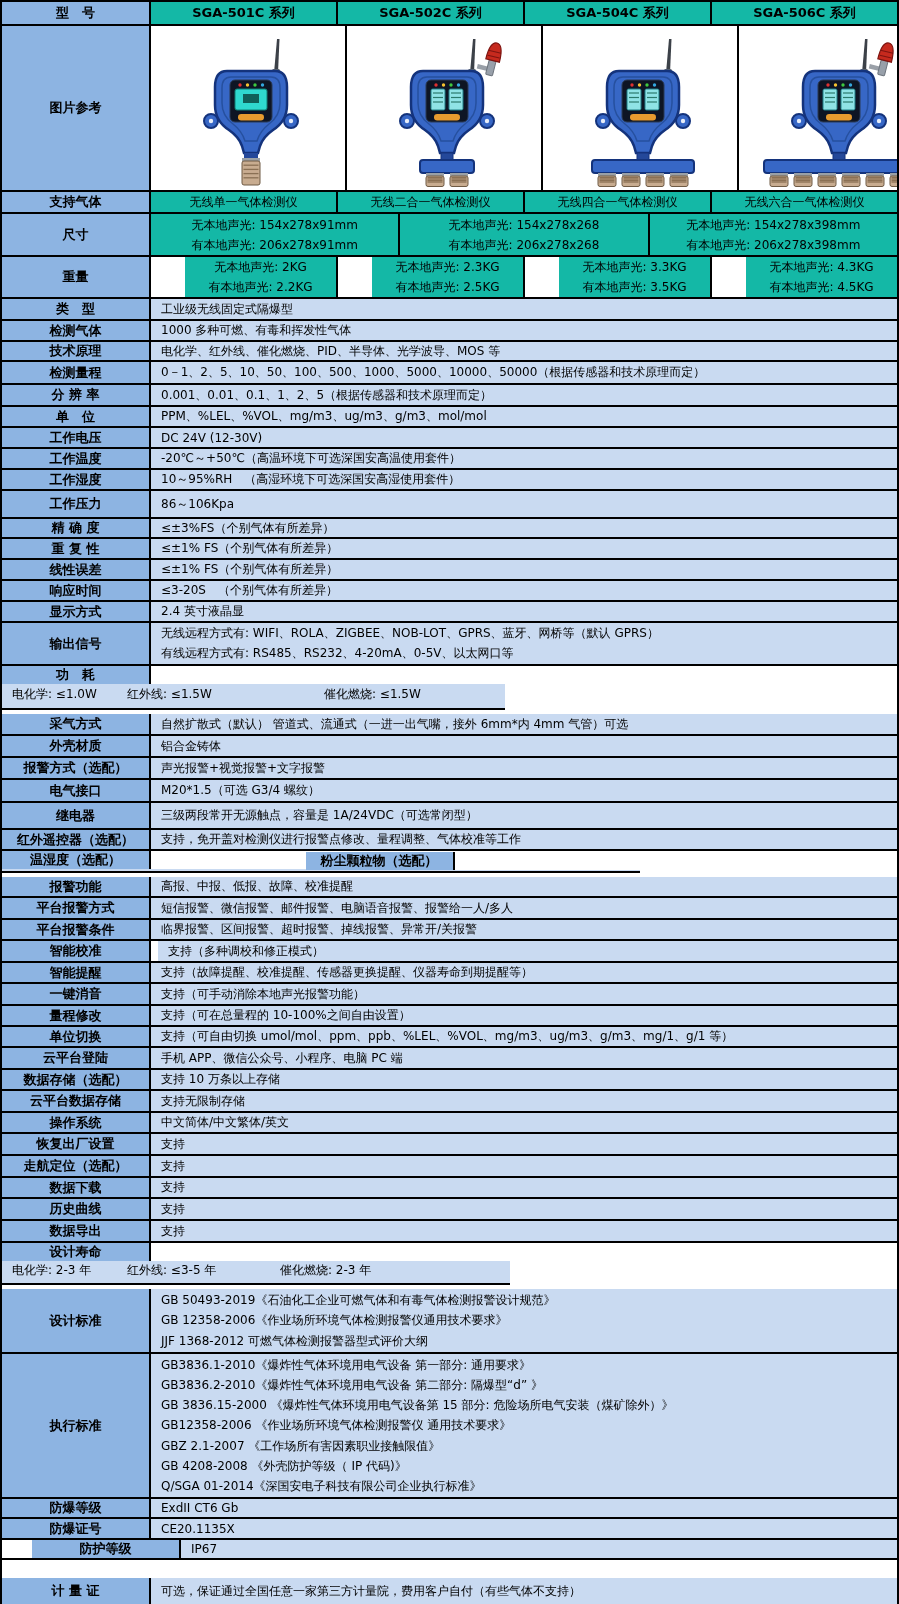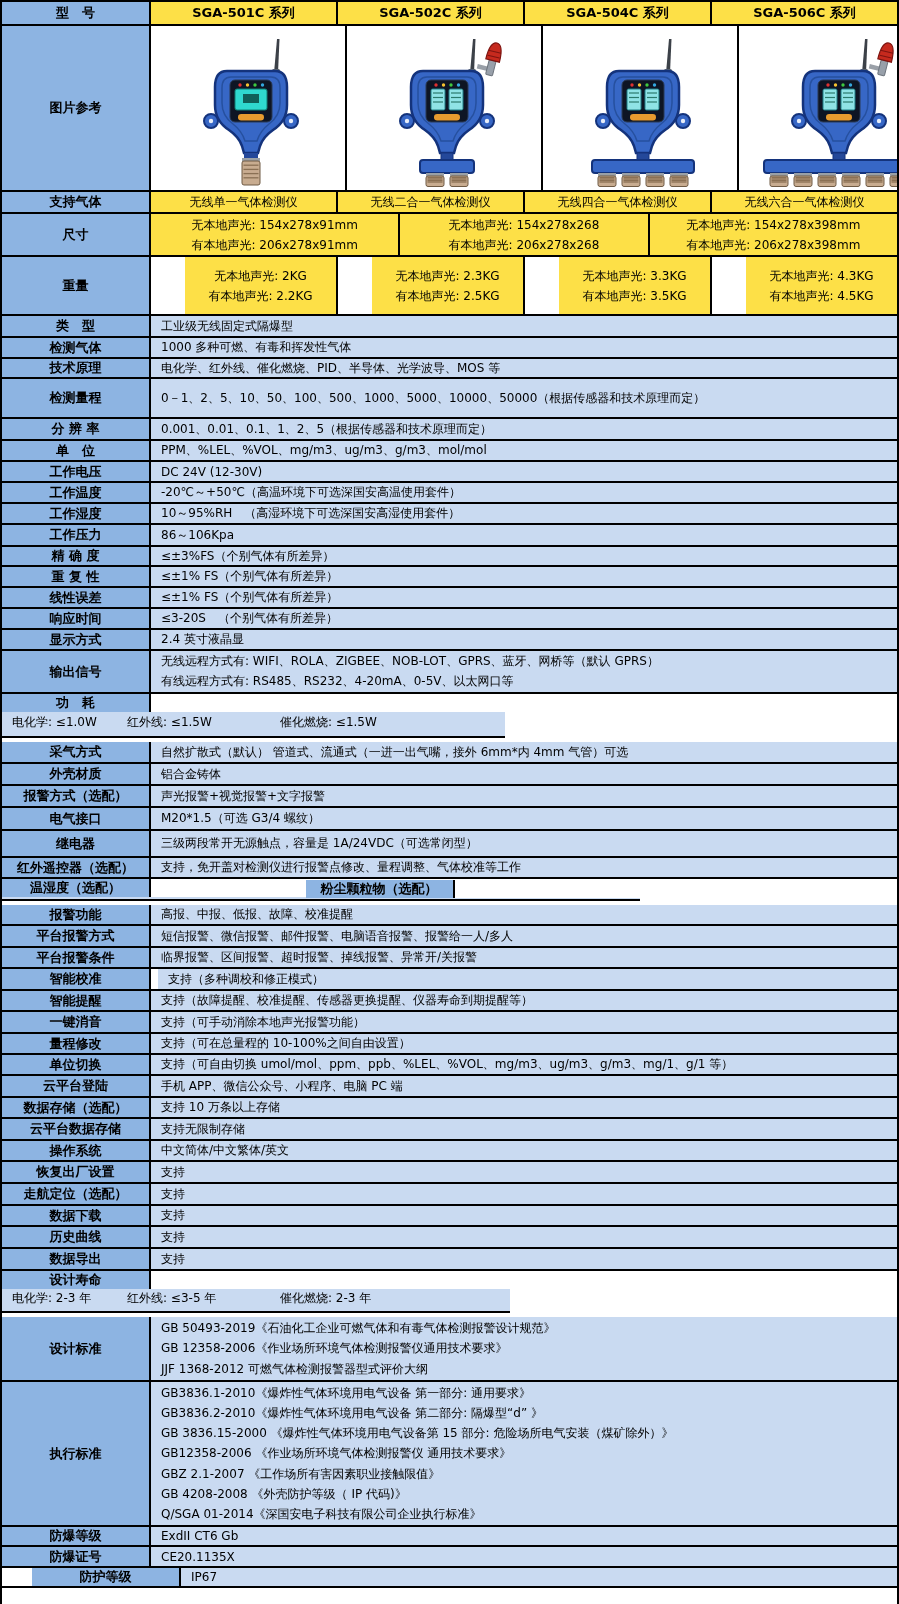--- a/index.html
+++ b/index.html
@@ -19,21 +19,21 @@
   .label-cell {
     width:149px; flex:0 0 149px;
     background:#8DB4E2;
     border-right:2px solid #000;
     display:flex; align-items:center; justify-content:center;
     font-weight:bold; font-size:13px; text-align:center;
     white-space:nowrap; padding:0 2px;
   }
   .col4 {
     flex:1 1 0;
-    background:#fde047;
+    background:#14b8a6;
     border-right:2px solid #000;
     display:flex; flex-direction:column; align-items:center; justify-content:center;
     font-size:12px; text-align:center; line-height:20px;
   }
   .col4:last-child { border-right:none; }
   .row.header .col4 { font-weight:bold; font-size:13px; }
   .img4 { background:#fff; justify-content:center; }
   .value-cell {
     flex:1 1 0;
     background:#C9DAF1;
@@ -264,21 +264,21 @@
         <div class="vline">有本地声光: 206x278x91mm</div>
       </div>
       <div class="col4">
         <div class="vline">无本地声光: 154x278x268</div>
         <div class="vline">有本地声光: 206x278x268</div>
       </div>
       <div class="col4">
         <div class="vline">无本地声光: 154x278x398mm</div>
         <div class="vline">有本地声光: 206x278x398mm</div>
       </div>
-    </div><div class="row g4" style="height: 59px; gap: 34px;">
+    </div><div class="row g4" style="height: 42px; gap: 34px;">
       <div class="label-cell">重量</div>
       <div class="col4">
         <div class="vline">无本地声光: 2KG</div>
         <div class="vline">有本地声光: 2.2KG</div>
       </div>
       <div class="col4">
         <div class="vline">无本地声光: 2.3KG</div>
         <div class="vline">有本地声光: 2.5KG</div>
       </div>
       <div class="col4">
@@ -297,21 +297,21 @@
     </div><div class="row single" style="height: 21px;">
       <div class="label-cell">检测气体</div>
       <div class="value-cell">
         <div class="vline">1000 多种可燃、有毒和挥发性气体</div>
       </div>
     </div><div class="row single" style="height: 20px;">
       <div class="label-cell">技术原理</div>
       <div class="value-cell">
         <div class="vline">电化学、红外线、催化燃烧、PID、半导体、光学波导、MOS 等</div>
       </div>
-    </div><div class="row single" style="height: 40px;">
+    </div><div class="row single" style="height: 23px;">
       <div class="label-cell">检测量程</div>
       <div class="value-cell">
         <div class="vline">0－1、2、5、10、50、100、500、1000、5000、10000、50000（根据传感器和技术原理而定）</div>
       </div>
     </div><div class="row single" style="height: 22px;">
       <div class="label-cell">分 辨 率</div>
       <div class="value-cell">
         <div class="vline">0.001、0.01、0.1、1、2、5（根据传感器和技术原理而定）</div>
       </div>
     </div><div class="row single" style="height: 21px;">
@@ -327,21 +327,21 @@
     </div><div class="row single" style="height: 21px;">
       <div class="label-cell">工作温度</div>
       <div class="value-cell">
         <div class="vline">-20℃～+50℃（高温环境下可选深国安高温使用套件）</div>
       </div>
     </div><div class="row single" style="height: 21px;">
       <div class="label-cell">工作湿度</div>
       <div class="value-cell">
         <div class="vline">10～95%RH　（高湿环境下可选深国安高湿使用套件）</div>
       </div>
-    </div><div class="row single" style="height: 22px;">
+    </div><div class="row single" style="height: 28px;">
       <div class="label-cell">工作压力</div>
       <div class="value-cell">
         <div class="vline">86～106Kpa</div>
       </div>
     </div><div class="row single" style="height: 20px;">
       <div class="label-cell">精 确 度</div>
       <div class="value-cell">
         <div class="vline">≤±3%FS（个别气体有所差异）</div>
       </div>
     </div><div class="row single" style="height: 21px;">
@@ -364,21 +364,21 @@
       <div class="value-cell">
         <div class="vline">2.4 英寸液晶显</div>
       </div>
     </div><div class="row ml" style="height: 43px;">
       <div class="label-cell">输出信号</div>
       <div class="value-cell">
         <div class="vline" style="line-height: 19.5px;">无线远程方式有: WIFI、ROLA、ZIGBEE、NOB-LOT、GPRS、蓝牙、网桥等（默认 GPRS）</div>
         <div class="vline" style="line-height: 19.5px;">有线远程方式有: RS485、RS232、4-20mA、0-5V、以太网口等</div>
       </div>
     </div><div class="row seg" style="height: 44px;"><div class="label-cell">功　耗</div><div class="value-cell">
-        <div class="vline" style="line-height: 20px;"><span class="seg" style="width: 115px;">电化学: ≤1.0W</span><span class="seg" style="width: 153px;">红外线: ≤1.5W</span><span class="seg" style="width: 149px;">催化燃烧: ≤1.5W</span></div>
+        <div class="vline" style="line-height: 20px;"><span class="seg" style="width: 115px;">电化学: ≤1.0W</span><span class="seg" style="width: 153px;">红外线: ≤1.5W</span><span class="seg" style="width: 149px; margin-left: 44px;">催化燃烧: ≤1.5W</span></div>
         <div class="vline" style="line-height: 20px;"><span class="seg" style="width: 115px;">PID: ≤1.5W</span><span class="seg" style="width: 153px;">半导体: ≤1.5W</span><span class="seg" style="width: 149px;">光学波导: ≤1.5W</span><span class="seg">MOS: ≤1.5W</span></div>
       </div></div><div class="row single" style="height: 22px;">
       <div class="label-cell">采气方式</div>
       <div class="value-cell">
         <div class="vline">自然扩散式（默认） 管道式、流通式（一进一出气嘴，接外 6mm*内 4mm 气管）可选</div>
       </div>
     </div><div class="row single" style="height: 22px;">
       <div class="label-cell">外壳材质</div>
       <div class="value-cell">
         <div class="vline">铝合金铸体</div>

